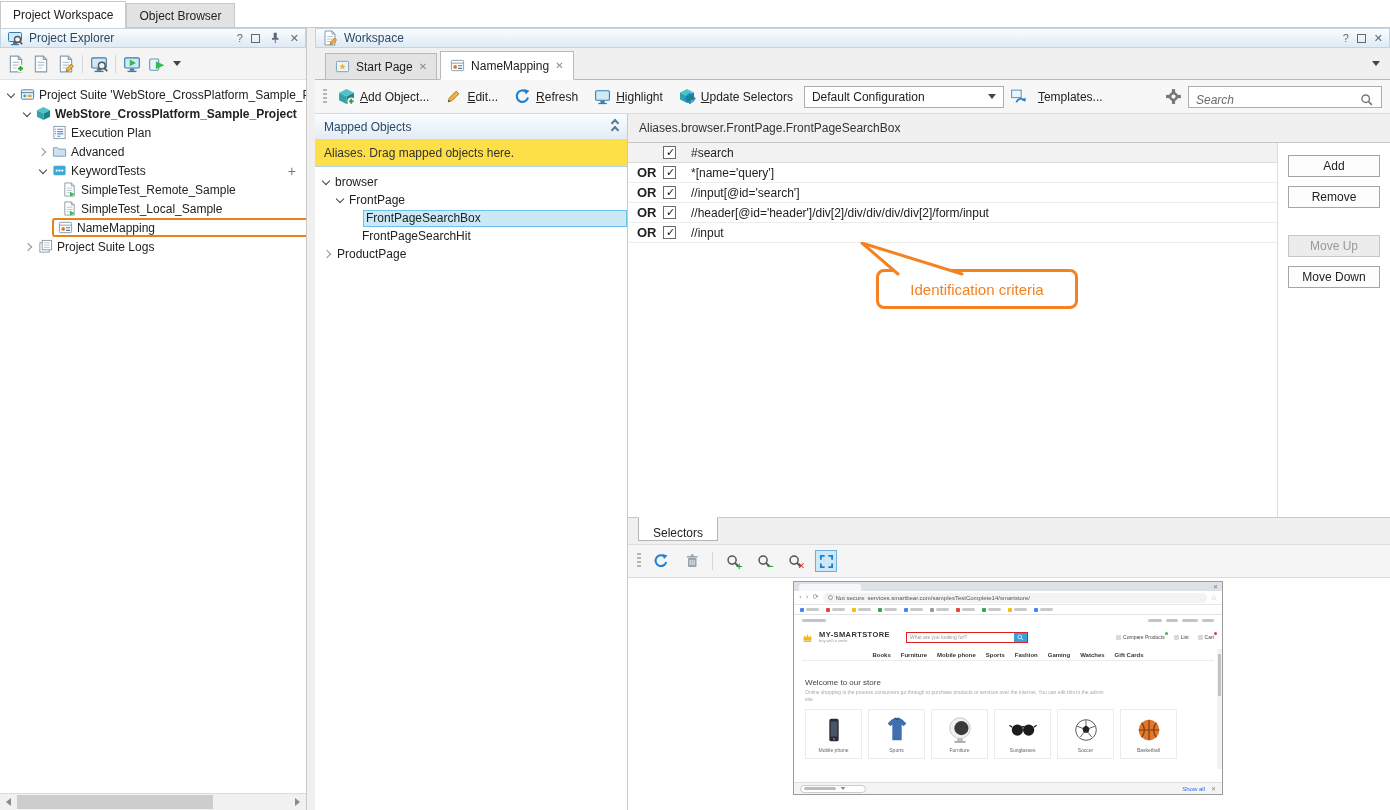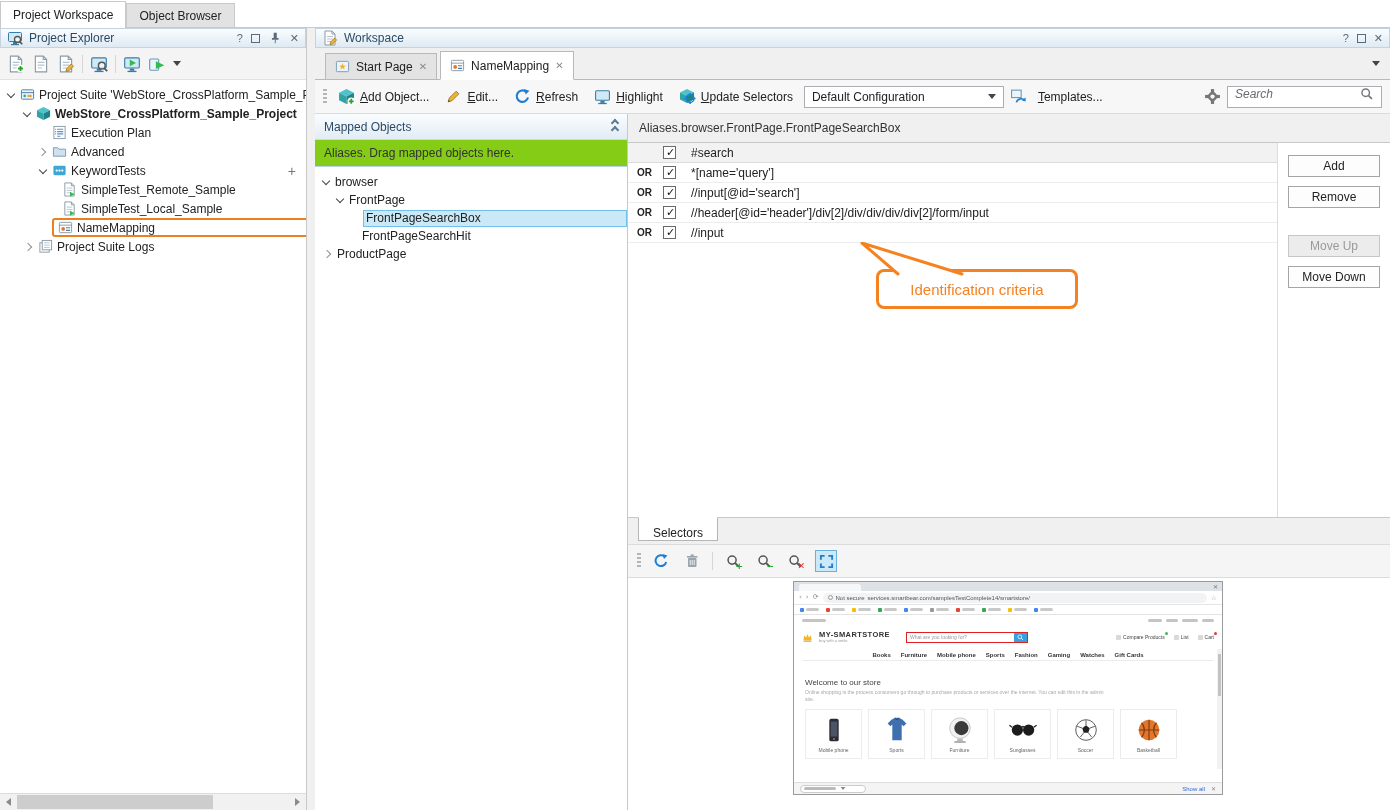--- a/index.html
+++ b/index.html
@@ -52,43 +52,43 @@
   .dt-caret { margin-left:auto; margin-right:10px; align-self:center; }
 
   .nm-toolbar { height:34px; background:#f7f7f7; border-bottom:1px solid #dadada; display:flex; align-items:center; gap:6px; padding:0 8px; flex:0 0 auto; }
   .grip { width:4px; height:16px; background:repeating-linear-gradient(#b5b5b5 0 2px, transparent 2px 4px); }
   .titem { display:flex; align-items:center; gap:5px; padding:3px 5px; cursor:default; }
   .titem span { display:inline-block; }
   .accel::first-letter { text-decoration:underline; }
   .combo { width:200px; height:22px; background:#fff; border:1px solid #abadb3; display:flex; align-items:center; padding:0 7px; gap:6px; }
   .combo .tri-d { margin-left:auto; }
   .pushright { margin-left:auto; }
-  .searchbox { width:155px; height:22px; background:#fff; border:1px solid #abadb3; display:flex; align-items:flex-start; padding:0 7px; color:#6a6a6a; font-style:italic; }
+  .searchbox { width:194px; height:22px; background:#fff; border:1px solid #abadb3; display:flex; align-items:flex-end; padding:0 7px; color:#6a6a6a; font-style:italic; }
   .searchbox .mag { margin-left:auto; color:#777; }
 
   .nm-content { flex:1; display:flex; min-height:0; }
 
   
   .mapped { width:313px; flex:0 0 auto; background:#fff; border-right:1px solid #c8c8c8; display:flex; flex-direction:column; }
   .mo-header { height:26px; background:linear-gradient(#fafdff,#e2ecf4); border-bottom:1px solid #c9d9e6; display:flex; align-items:center; padding:0 9px; color:#2b4a66; }
   .chev2 { margin-left:auto; display:flex; flex-direction:column; gap:1px; }
   .chv { width:6px; height:6px; border:solid #5a7a96; border-width:2px 2px 0 0; transform:rotate(-45deg); }
-  .aliases { height:27px; background:#84cc16; border-bottom:1px solid #b5d4e8; display:flex; align-items:center; padding:0 9px; color:#333; flex:0 0 auto; }
+  .aliases { height:27px; background:#fde047; border-bottom:1px solid #b5d4e8; display:flex; align-items:center; padding:0 9px; color:#333; flex:0 0 auto; }
   .mo-tree { flex:1; background:#fff; padding-top:6px; }
   .mrow { height:18px; display:flex; align-items:center; gap:4px; white-space:nowrap; }
   .selwrap { flex:1; background:#cbe8f6; box-shadow:inset 0 0 0 1px #70c0e7; padding:0 3px; height:17px; display:flex; align-items:center; }
 
   
   .sel-col { flex:1; display:flex; flex-direction:column; min-width:0; position:relative; }
   .sel-title { height:28px; display:flex; align-items:center; padding:0 11px; color:#333; flex:0 0 auto; }
   .sel-main { height:376px; flex:0 0 auto; background:#fff; border-top:1px solid #c8c8c8; border-bottom:1px solid #c8c8c8; display:flex; }
   .sel-list { flex:1; border-right:1px solid #dcdcdc; min-width:0; }
   .srow { height:20px; display:flex; align-items:center; border-bottom:1px solid #ededed; }
   .srow.first { background:#f2f2f2; border-bottom:1px solid #dcdcdc; }
-  .srow .op { width:35px; padding-left:9px; font-weight:bold; font-size:10px; flex:0 0 auto; }
+  .srow .op { width:35px; padding-left:9px; font-weight:bold; font-size:13px; flex:0 0 auto; }
   .cb { width:13px; height:13px; border:1px solid #6a6a6a; background:#fff; margin-right:15px; position:relative; flex:0 0 auto; }
   .cb.checked::before { content:"✓"; position:absolute; left:0; top:-1px; width:13px; text-align:center; font:bold 11px/13px "DejaVu Sans", sans-serif; color:#111; }
   .srow .val { white-space:nowrap; overflow:hidden; }
   .sel-btns { width:112px; flex:0 0 auto; background:#fff; display:flex; flex-direction:column; align-items:center; padding-top:12px; gap:9px; }
   .btn { width:92px; height:22px; background:#fdfdfd; border:1px solid #a5a5a5; display:flex; align-items:center; justify-content:center; cursor:default; }
   .btn.disabled { background:#ececec; border-color:#c6c6c6; color:#9a9a9a; }
   .btn.gap { margin-top:18px; }
 
   
   .callout { position:absolute; left:230px; top:128px; width:260px; height:72px; z-index:6; pointer-events:none; }

